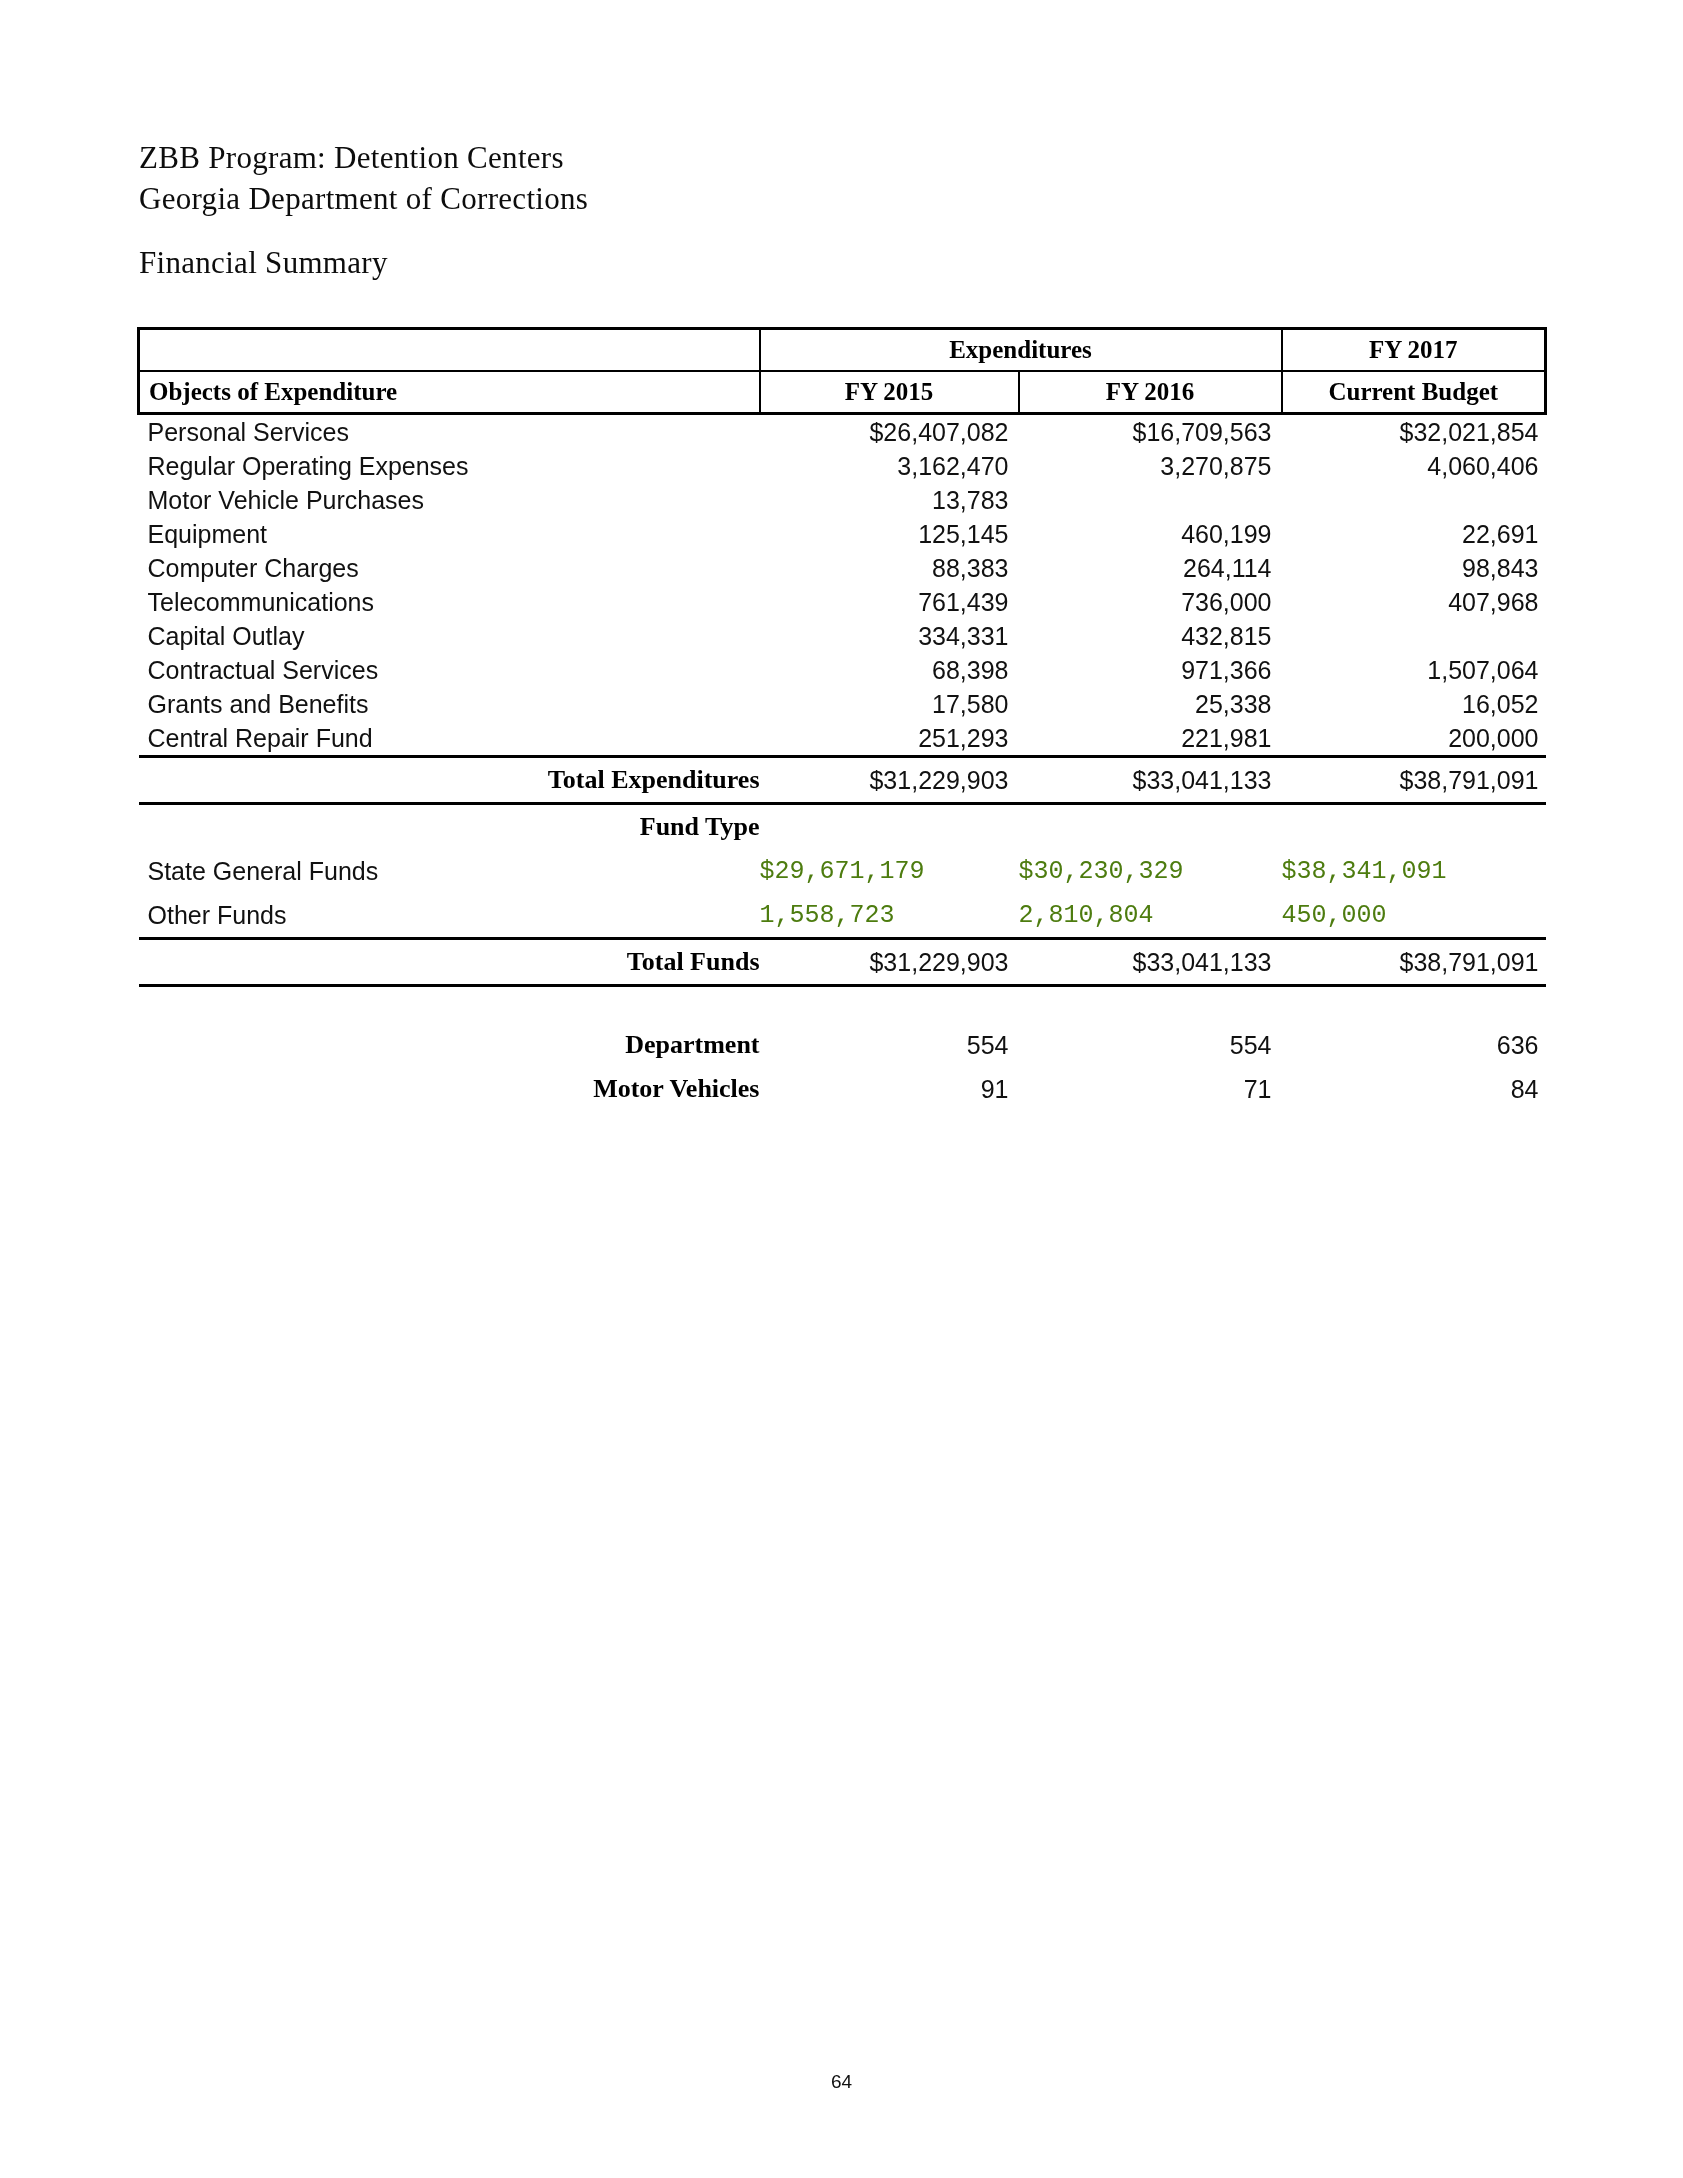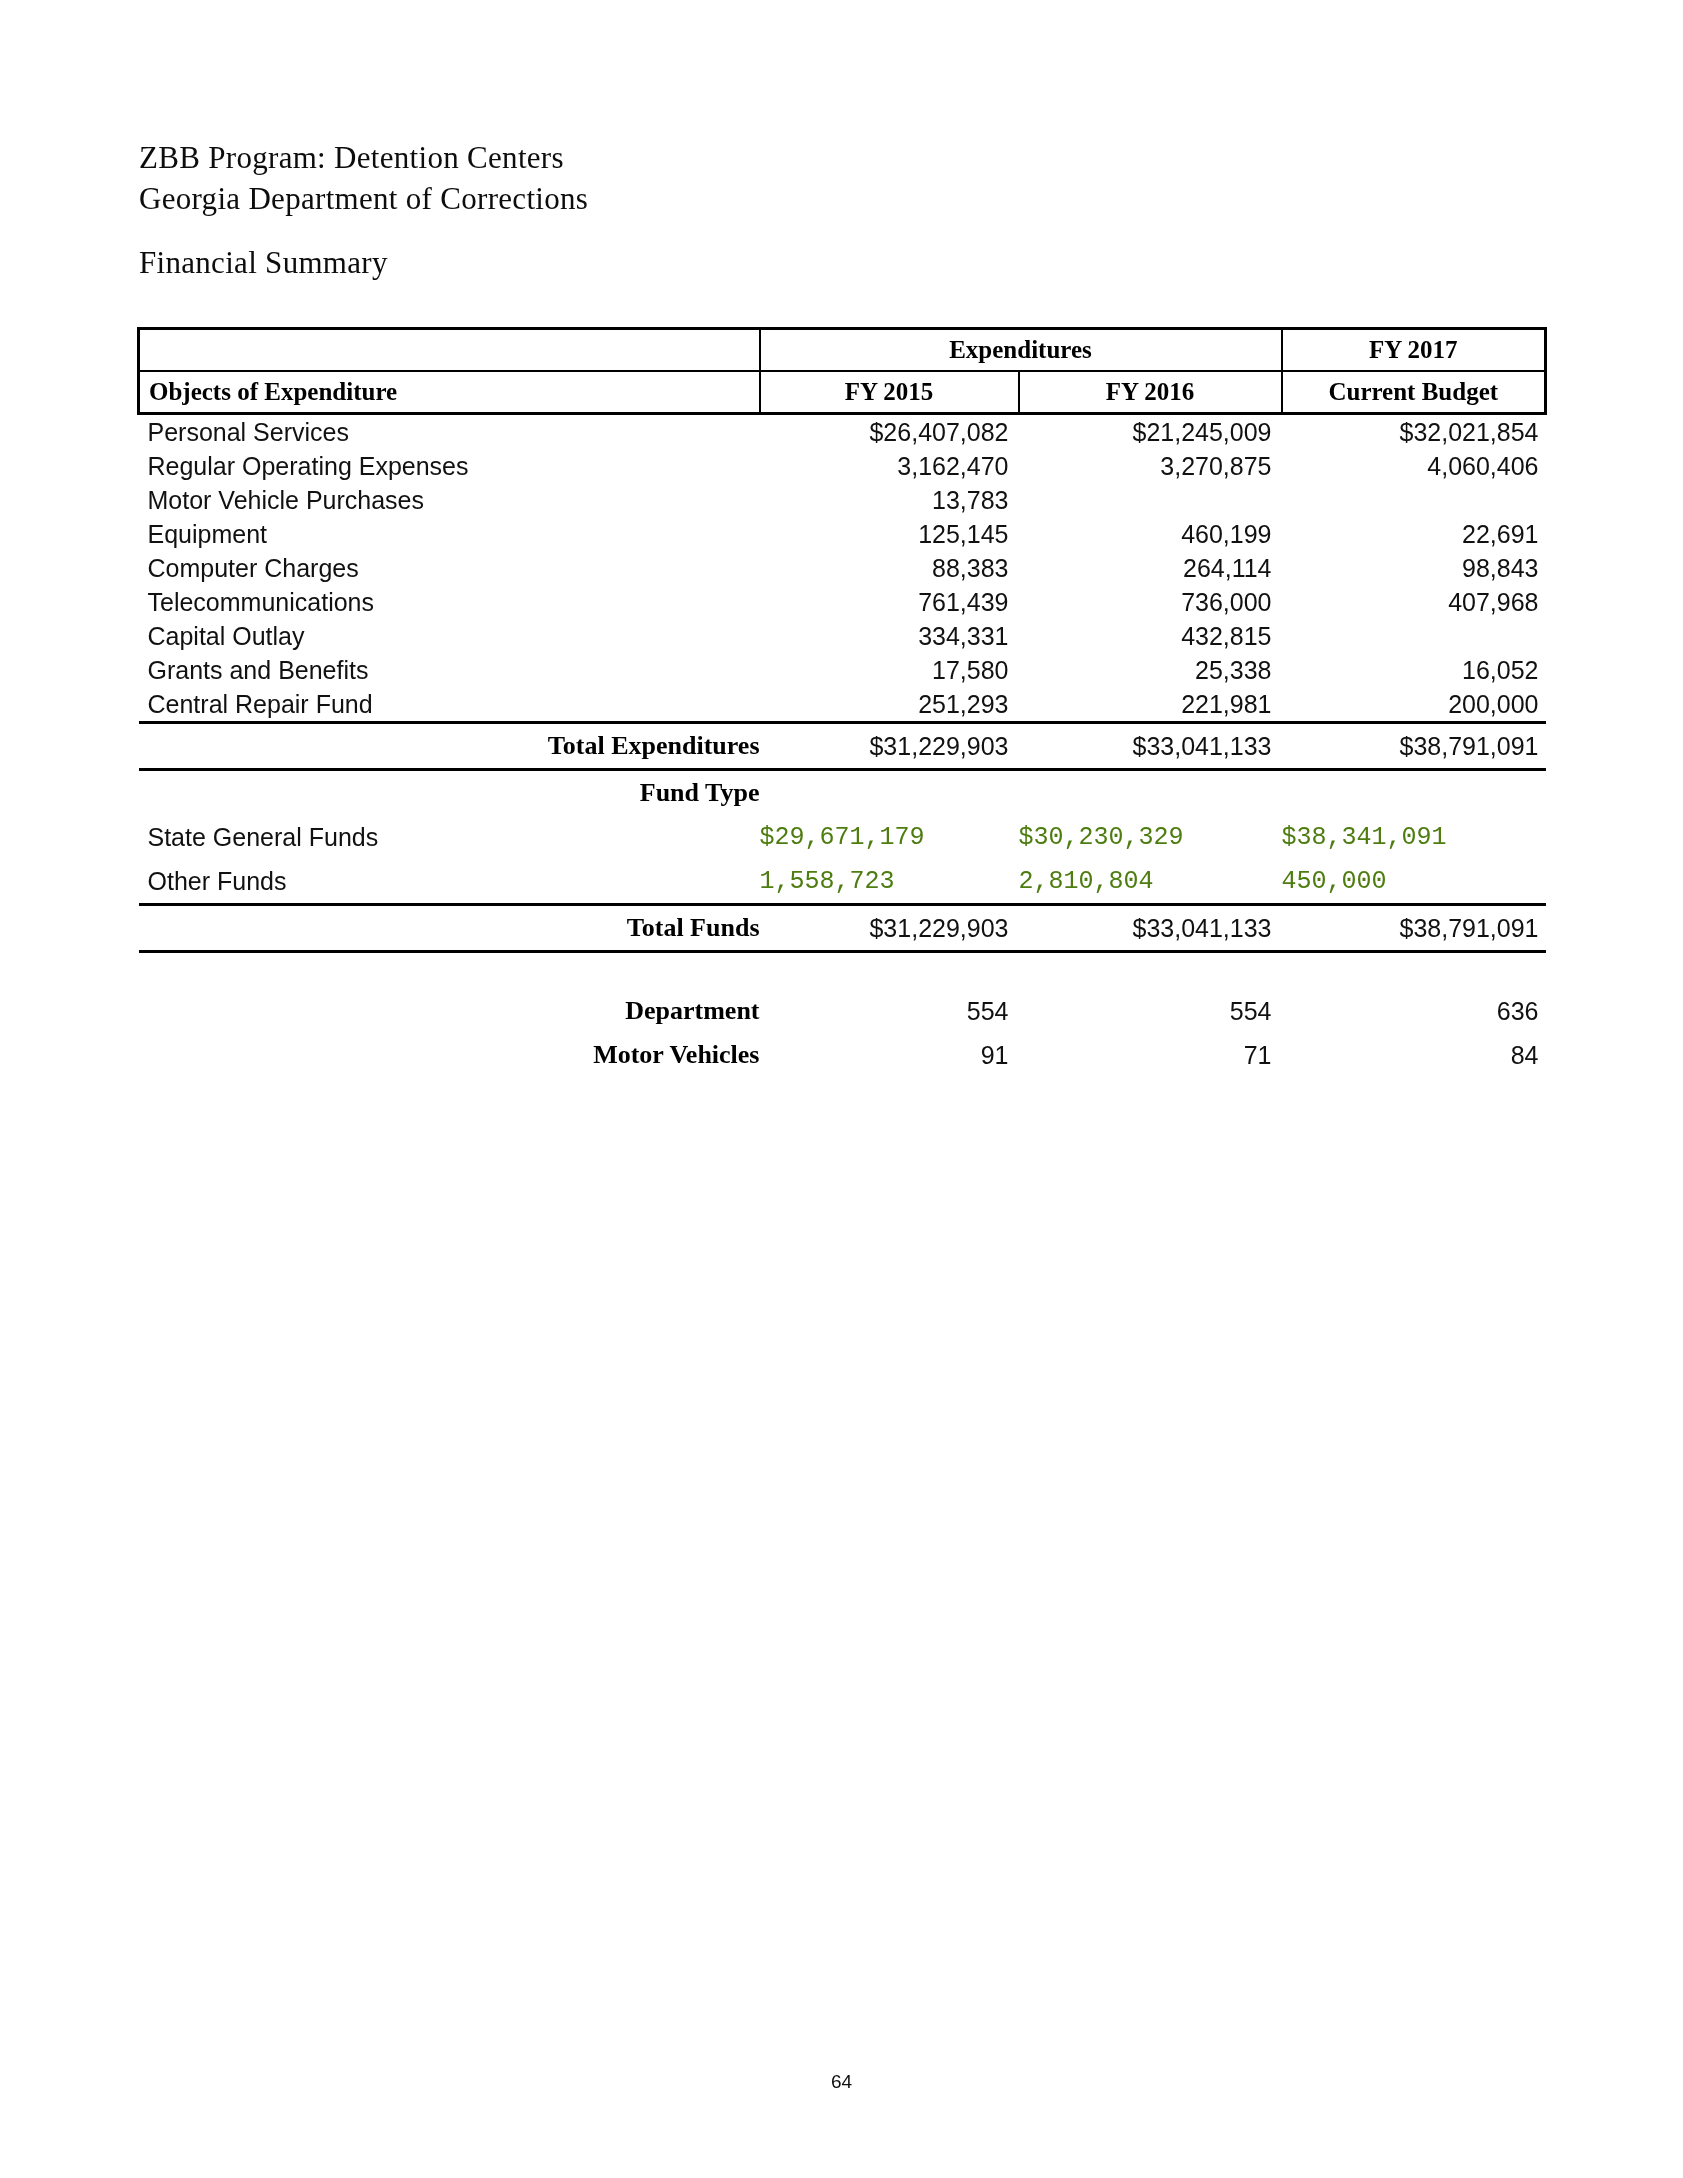--- a/index.html
+++ b/index.html
@@ -220,21 +220,21 @@
         <tr class="hdr-bot">
           <td class="lbl bb-thick bl-outer">Objects of Expenditure</td>
           <td class="num bb-thick bl">FY 2015</td>
           <td class="num bb-thick bl">FY 2016</td>
           <td class="num bb-thick bl br-outer">Current Budget</td>
         </tr>
 
         <tr class="data">
           <td class="lbl">Personal Services</td>
           <td class="num">$26,407,082</td>
-          <td class="num">$21,245,009</td>
+          <td class="num">$16,709,563</td>
           <td class="num last">$32,021,854</td>
         </tr>
         <tr class="data">
           <td class="lbl">Regular Operating Expenses</td>
           <td class="num">3,162,470</td>
           <td class="num">3,270,875</td>
           <td class="num last">4,060,406</td>
         </tr>
         <tr class="data">
           <td class="lbl">Motor Vehicle Purchases</td>
@@ -258,20 +258,26 @@
           <td class="lbl">Telecommunications</td>
           <td class="num">761,439</td>
           <td class="num">736,000</td>
           <td class="num last">407,968</td>
         </tr>
         <tr class="data">
           <td class="lbl">Capital Outlay</td>
           <td class="num">334,331</td>
           <td class="num">432,815</td>
           <td class="num last"></td>
+        </tr>
+        <tr class="data">
+          <td class="lbl">Contractual Services</td>
+          <td class="num">68,398</td>
+          <td class="num">971,366</td>
+          <td class="num last">1,507,064</td>
         </tr>
         <tr class="data">
           <td class="lbl">Grants and Benefits</td>
           <td class="num">17,580</td>
           <td class="num">25,338</td>
           <td class="num last">16,052</td>
         </tr>
         <tr class="data">
           <td class="lbl">Central Repair Fund</td>
           <td class="num">251,293</td>

